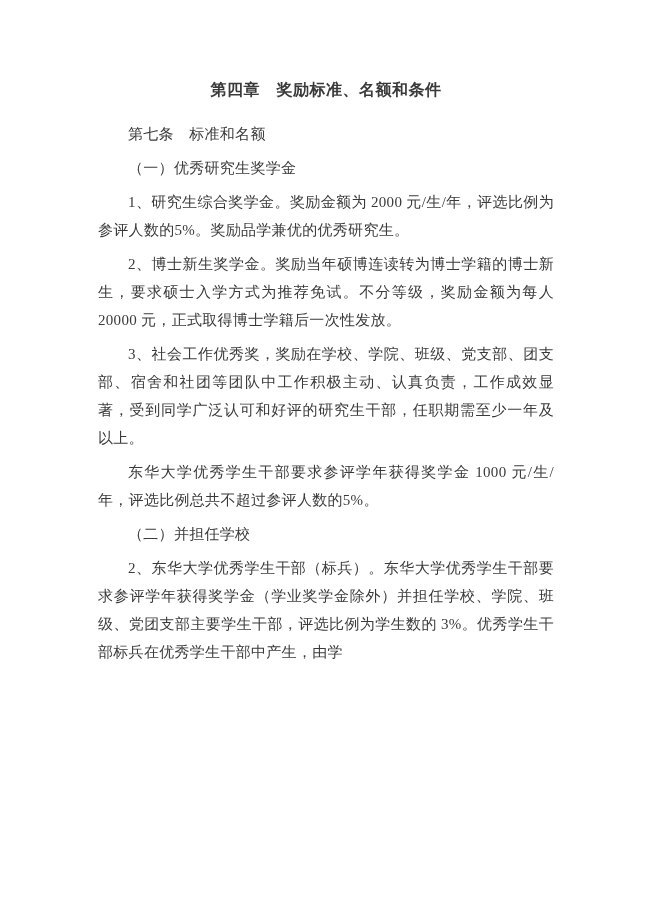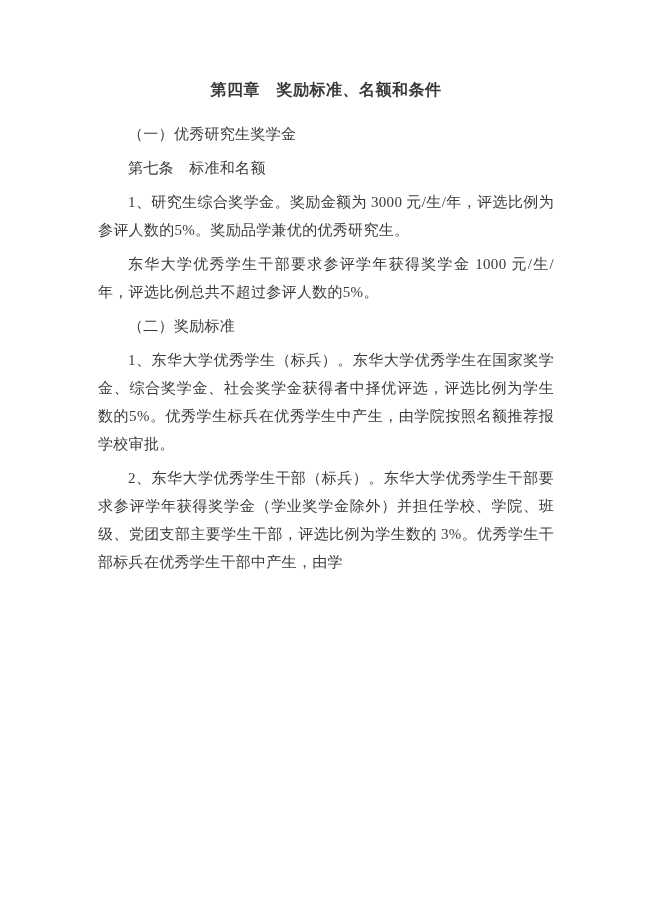--- a/index.html
+++ b/index.html
@@ -34,20 +34,21 @@
     text-align: justify;
     letter-spacing: 0.3px;
   }
 </style>
 </head>
 <body>
 
 <div class="page">
   <h1 class="chapter-heading">第四章　奖励标准、名额和条件</h1>
 
+  <p class="para">第七条　标准和名额</p>
   <p class="para">（一）优秀研究生奖学金</p>
-  <p class="para">第七条　标准和名额</p>
-  <p class="para">1、研究生综合奖学金。奖励金额为 3000 元/生/年，评选比例为参评人数的5%。奖励品学兼优的优秀研究生。</p>
+  <p class="para">1、研究生综合奖学金。奖励金额为 2000 元/生/年，评选比例为参评人数的5%。奖励品学兼优的优秀研究生。</p>
+  <p class="para">2、博士新生奖学金。奖励当年硕博连读转为博士学籍的博士新生，要求硕士入学方式为推荐免试。不分等级，奖励金额为每人 20000 元，正式取得博士学籍后一次性发放。</p>
+  <p class="para">3、社会工作优秀奖，奖励在学校、学院、班级、党支部、团支部、宿舍和社团等团队中工作积极主动、认真负责，工作成效显著，受到同学广泛认可和好评的研究生干部，任职期需至少一年及以上。</p>
   <p class="para">东华大学优秀学生干部要求参评学年获得奖学金 1000 元/生/年，评选比例总共不超过参评人数的5%。</p>
-  <p class="para">（二）奖励标准</p>
-  <p class="para">1、东华大学优秀学生（标兵）。东华大学优秀学生在国家奖学金、综合奖学金、社会奖学金获得者中择优评选，评选比例为学生数的5%。优秀学生标兵在优秀学生中产生，由学院按照名额推荐报学校审批。</p>
+  <p class="para">（二）并担任学校</p>
   <p class="para">2、东华大学优秀学生干部（标兵）。东华大学优秀学生干部要求参评学年获得奖学金（学业奖学金除外）并担任学校、学院、班级、党团支部主要学生干部，评选比例为学生数的 3%。优秀学生干部标兵在优秀学生干部中产生，由学</p>
 </div>
 
 </body></html>

